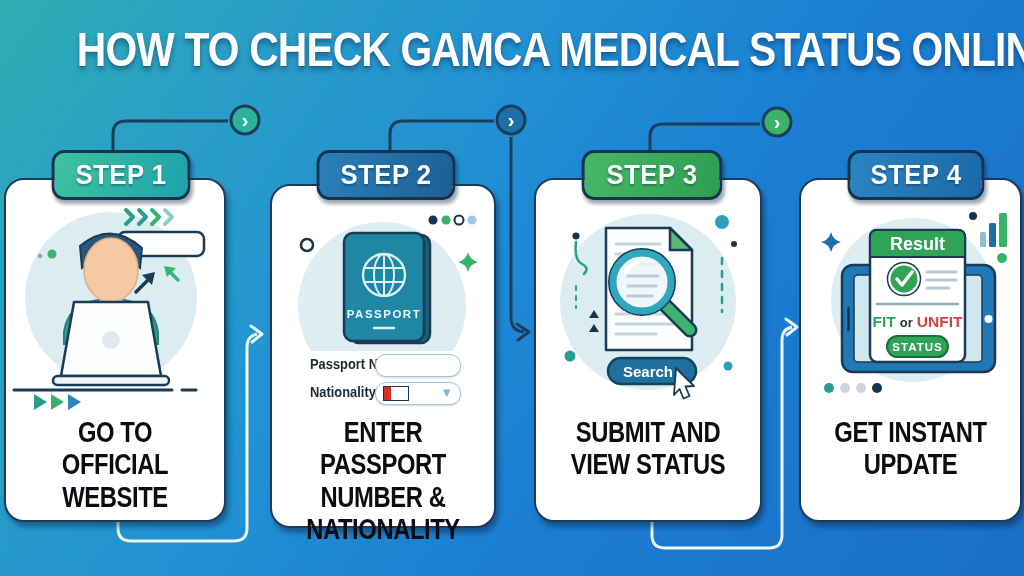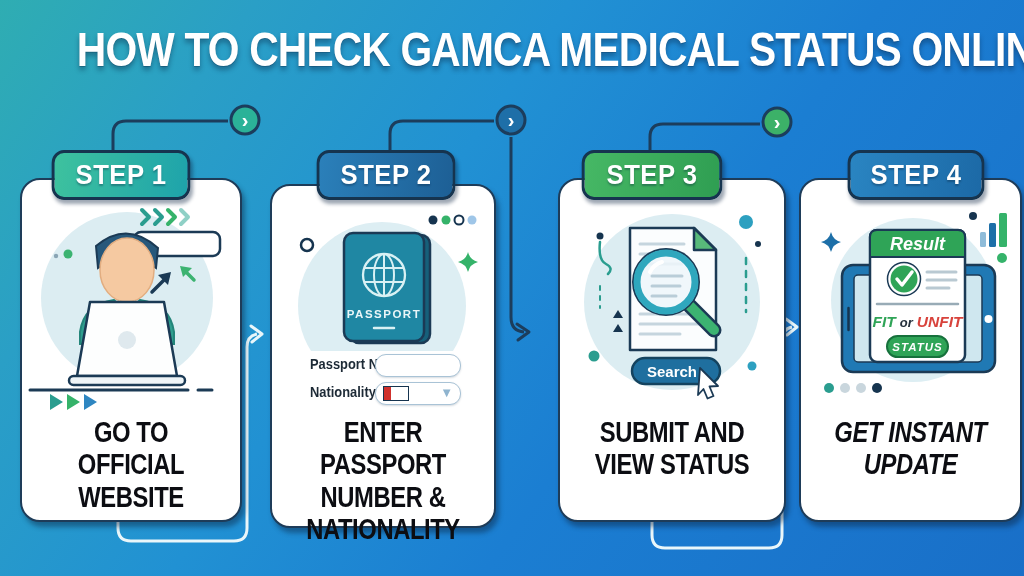--- a/index.html
+++ b/index.html
@@ -82,21 +82,21 @@
       <text x="511" y="127" text-anchor="middle" font-size="20" font-weight="bold" fill="#ffffff">›</text>
     </g>
     <g>
       <circle cx="777" cy="122" r="14" fill="#3cb168" stroke="#1c3d5c" stroke-width="3"></circle>
       <text x="777" y="129" text-anchor="middle" font-size="20" font-weight="bold" fill="#ffffff">›</text>
     </g>
   </svg>
 
   <div class="abs title">HOW TO CHECK GAMCA MEDICAL STATUS ONLINE</div>
 
-  <div class="abs card" style="left:20px;top:178px;width:218px;height:340px;">
+  <div class="abs card" style="left:4px;top:178px;width:218px;height:340px;">
     <svg class="abs" style="left:0;top:0" width="218" height="232" viewBox="0 0 218 232" fill="none">
       <circle cx="105" cy="118" r="86" fill="#dcedf2"></circle>
 
       <g stroke-width="4" stroke-linecap="round" stroke-linejoin="round">
         <polyline points="120,30 127,37 120,44" stroke="#2a9d8f"></polyline>
         <polyline points="133,30 140,37 133,44" stroke="#2a9d8f"></polyline>
         <polyline points="146,30 153,37 146,44" stroke="#35b36a"></polyline>
         <polyline points="159,30 166,37 159,44" stroke="#8fd0c6"></polyline>
       </g>
 
@@ -177,21 +177,21 @@
         </span>
         <span class="caret">▼</span>
       </div>
     </div>
     <div class="abs caption" style="top:230px;">ENTER PASSPORT NUMBER &amp; NATIONALITY</div>
   </div>
   <div class="abs badge badge-2" style="left:313px;top:150px;width:140px;">
     <span>STEP 2</span>
   </div>
 
-  <div class="abs card" style="left:558px;top:178px;width:224px;height:340px;">
+  <div class="abs card" style="left:534px;top:178px;width:224px;height:340px;">
     <svg class="abs" style="left:0;top:0" width="224" height="232" viewBox="0 0 224 232" fill="none">
       <circle cx="112" cy="122" r="88" fill="#dcedf2"></circle>
       <circle cx="186" cy="42" r="7" fill="#2da0c0"></circle>
       <circle cx="198" cy="64" r="3" fill="#16344f"></circle>
       <circle cx="40" cy="56" r="3.5" fill="#16344f"></circle>
       <path d="M40 62 Q38 80 46 84 Q54 88 48 94" stroke="#2a9d8f" stroke-width="2.5" stroke-linecap="round"></path>
       <path d="M186 78 V132" stroke="#2a9d8f" stroke-width="2.5" stroke-dasharray="6 7" stroke-linecap="round"></path>
       <path d="M40 106 V128" stroke="#2a9d8f" stroke-width="2" stroke-dasharray="4 6" stroke-linecap="round"></path>
       <g fill="#16344f">
         <path d="M58 130 L63 138 L53 138 Z"></path>
@@ -232,21 +232,21 @@
       <g>
         <path d="M140 188 L158 206 L149.5 206.5 L153.5 216 L147.5 218.5 L143.5 209 L138 215 Z" fill="#ffffff" stroke="#1b3a55" stroke-width="1.8" stroke-linejoin="round"></path>
       </g>
     </svg>
     <div class="abs caption">SUBMIT AND VIEW STATUS</div>
   </div>
   <div class="abs badge badge-3" style="left:578px;top:150px;width:142px;">
     <span>STEP 3</span>
   </div>
 
-  <div class="abs card" style="left:799px;top:178px;width:219px;height:340px;font-style:italic;">
+  <div class="abs card" style="left:799px;top:178px;width:219px;height:340px;">
     <svg class="abs" style="left:0;top:0" width="219" height="232" viewBox="0 0 219 232" fill="none">
       <circle cx="112" cy="120" r="82" fill="#ddeef3"></circle>
       <path d="M30 52 Q32 60 40 62 Q32 64 30 72 Q28 64 20 62 Q28 60 30 52 Z" fill="#1d6fa8"></path>
       <g>
         <circle cx="172" cy="36" r="4" fill="#16344f"></circle>
         <rect x="179" y="52" width="6" height="15" rx="1.5" fill="#8fbcd9"></rect>
         <rect x="188" y="43" width="7" height="24" rx="1.5" fill="#1d6fa8"></rect>
         <rect x="198" y="33" width="8" height="34" rx="1.5" fill="#35b36a"></rect>
         <circle cx="201" cy="78" r="5" fill="#35b36a"></circle>
       </g>

